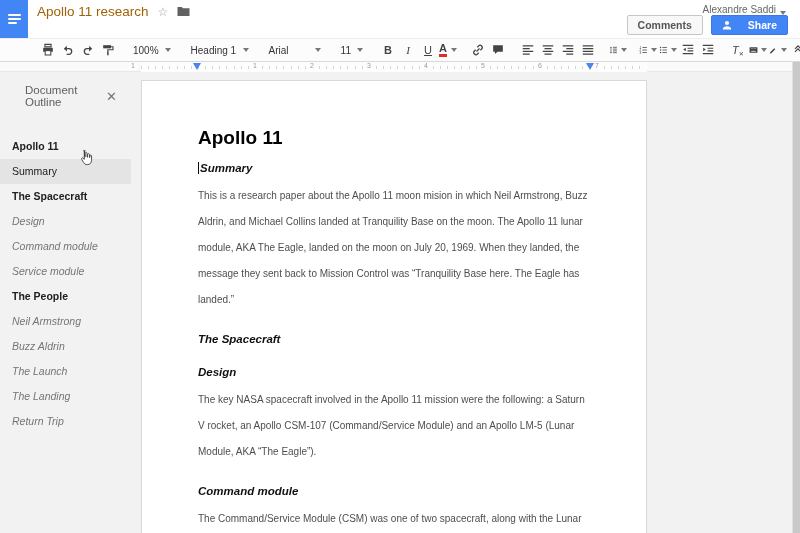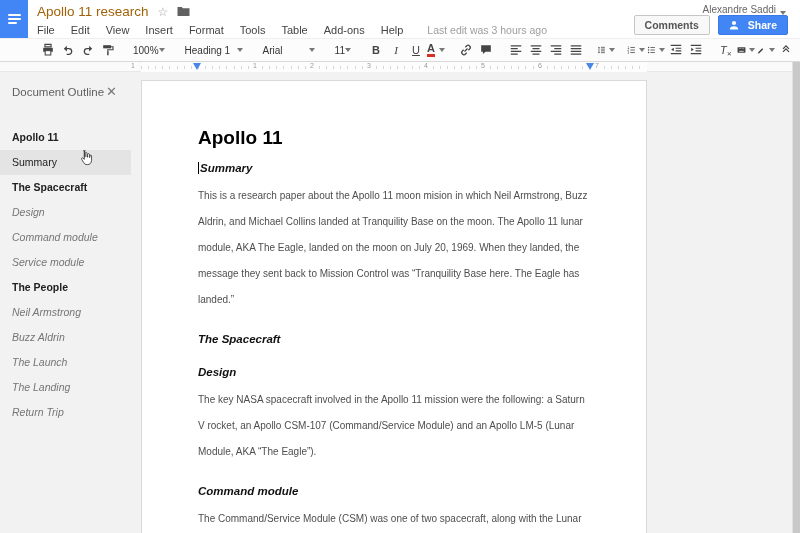--- a/index.html
+++ b/index.html
@@ -16,30 +16,30 @@
   .doc-title-row { position:absolute; left:37px; top:4px; display:flex; align-items:center; gap:9px; }
   .doc-title { font-size:13.5px; color:#a16207; }
   .star { color:#9e9e9e; font-size:12px; cursor:pointer; }
   .menu-row { position:absolute; left:37px; top:22px; display:flex; align-items:center; }
   .menu-item { font-size:11px; color:#444; padding:2px 9px 2px 0; margin-right:7px; cursor:pointer; }
   .last-edit { font-size:10.5px; color:#9e9e9e; margin-left:8px; }
   .account-name { position:absolute; right:14px; top:4px; font-size:10px; color:#666; display:flex; align-items:flex-end; gap:4px; }
   .btn-row { position:absolute; right:12px; top:15px; display:flex; gap:8px; }
   .btn { height:20px; border-radius:2px; font-size:10.5px; font-weight:bold; display:flex; align-items:center; padding:0 10px; cursor:pointer; }
   .btn-comments { background:#f8f8f8; border:1px solid #c6c6c6; color:#555; }
-  .btn-share { background:#4285f4; border:1px solid #3b78e7; color:#fff; gap:9px; }
+  .btn-share { background:#4285f4; border:1px solid #3b78e7; color:#fff; gap:16px; }
 
   
   .toolbar { position:absolute; left:0; top:38px; width:800px; height:24px; background:#fcfcfc;
     border-top:1px solid #efefef; border-bottom:1px solid #d9d9d9; display:flex; align-items:center;
     padding-left:38px; z-index:4; }
   .tb-btn { height:18px; min-width:18px; display:flex; align-items:center; justify-content:center;
     margin:0 1px; border-radius:2px; cursor:pointer; color:#444; }
   .tb-sep { width:1px; height:15px; background:#d9d9d9; margin:0 5px; }
-  .tb-dd { display:flex; align-items:center; font-size:10px; color:#333; padding:0 5px; height:18px; cursor:pointer; }
+  .tb-dd { display:flex; align-items:center; gap:6px; font-size:10px; color:#333; padding:0 5px; height:18px; cursor:pointer; }
   .caret { width:0; height:0; border-left:3.5px solid transparent; border-right:3.5px solid transparent;
     border-top:4px solid #777; display:inline-block; }
   .tb-b { font-weight:bold; font-size:11px; }
   .tb-i { font-style:italic; font-family:"Liberation Serif",serif; font-size:11px; }
   .tb-u { text-decoration:underline; font-size:11px; }
   .tb-a { font-size:11px; font-weight:bold; border-bottom:3px solid #d93025; line-height:11px; }
   .tb-tx { font-size:11px; font-style:italic; position:relative; }
   .tb-tx small { font-size:6px; font-style:normal; position:relative; top:3px; }
   .toolbar svg { display:block; }
   .tb-spacer { flex:1; }
@@ -48,21 +48,21 @@
   .ruler-row { position:absolute; left:0; top:62px; width:800px; height:10px; background:#fafafa; border-bottom:1px solid #e8e8e8; }
   .ruler { position:absolute; left:141px; top:0; width:506px; height:10px; background:#fdfdfd; }
   .ruler-ticks { position:absolute; left:0; top:4px; width:506px; height:3px;
     background:repeating-linear-gradient(to right,#c3c3c3 0 1px,transparent 1px 7.12px); opacity:.7; }
   .ruler-num { position:absolute; top:0; font-size:7px; color:#9a9a9a; background:#fdfdfd; padding:0 2px; }
   .indent-marker { position:absolute; top:1px; width:0; height:0; border-left:4.5px solid transparent;
     border-right:4.5px solid transparent; border-top:7px solid #4a86e8; cursor:pointer; }
 
   
   .sidebar { position:absolute; left:0; top:72px; width:131px; height:461px; background:#f2f2f2; }
-  .outline-header { display:flex; align-items:center; justify-content:space-between; padding:12px 12px 0 12px; }
+  .outline-header { display:flex; align-items:center; justify-content:space-between; padding:12px 12px 0 25px; }
   .outline-title { font-size:11.5px; color:#5f5f5f; }
   .outline-close { font-size:13px; color:#757575; cursor:pointer; padding:0 2px; }
   .outline-list { margin-top:26px; }
   .outline-item { height:25px; line-height:25px; padding-left:12px; font-size:10.5px; color:#757575;
     cursor:pointer; white-space:nowrap; overflow:hidden; }
   .outline-item.bold { color:#212121; font-weight:bold; font-style:normal; }
   .outline-item.ital { font-style:italic; }
   .outline-item.active { background:#e4e4e4; color:#212121; }
 
   
@@ -93,32 +93,20 @@
   <div class="doc-title-row">
     <span class="doc-title">Apollo 11 research</span>
     <span class="star">☆</span>
     <span style="display:flex;">
       <svg width="13" height="11" viewBox="0 0 13 11">
           <path d="M.5 1h4.2l1.2 1.3h6.6v7.6H.5z" fill="#616161"></path>
         </svg>
     </span>
   </div>
 
-  <div class="menu-row">
-    <span class="menu-item">File</span>
-    <span class="menu-item">Edit</span>
-    <span class="menu-item">View</span>
-    <span class="menu-item">Insert</span>
-    <span class="menu-item">Format</span>
-    <span class="menu-item">Tools</span>
-    <span class="menu-item">Table</span>
-    <span class="menu-item">Add-ons</span>
-    <span class="menu-item">Help</span>
-    <span class="last-edit">Last edit was 3 hours ago</span>
-  </div>
 
   <div class="account-name">
     <span>Alexandre Saddi</span>
     <span class="caret"></span>
   </div>
 
   <div class="btn-row">
     <div class="btn btn-comments">
       <span>Comments</span>
     </div>

